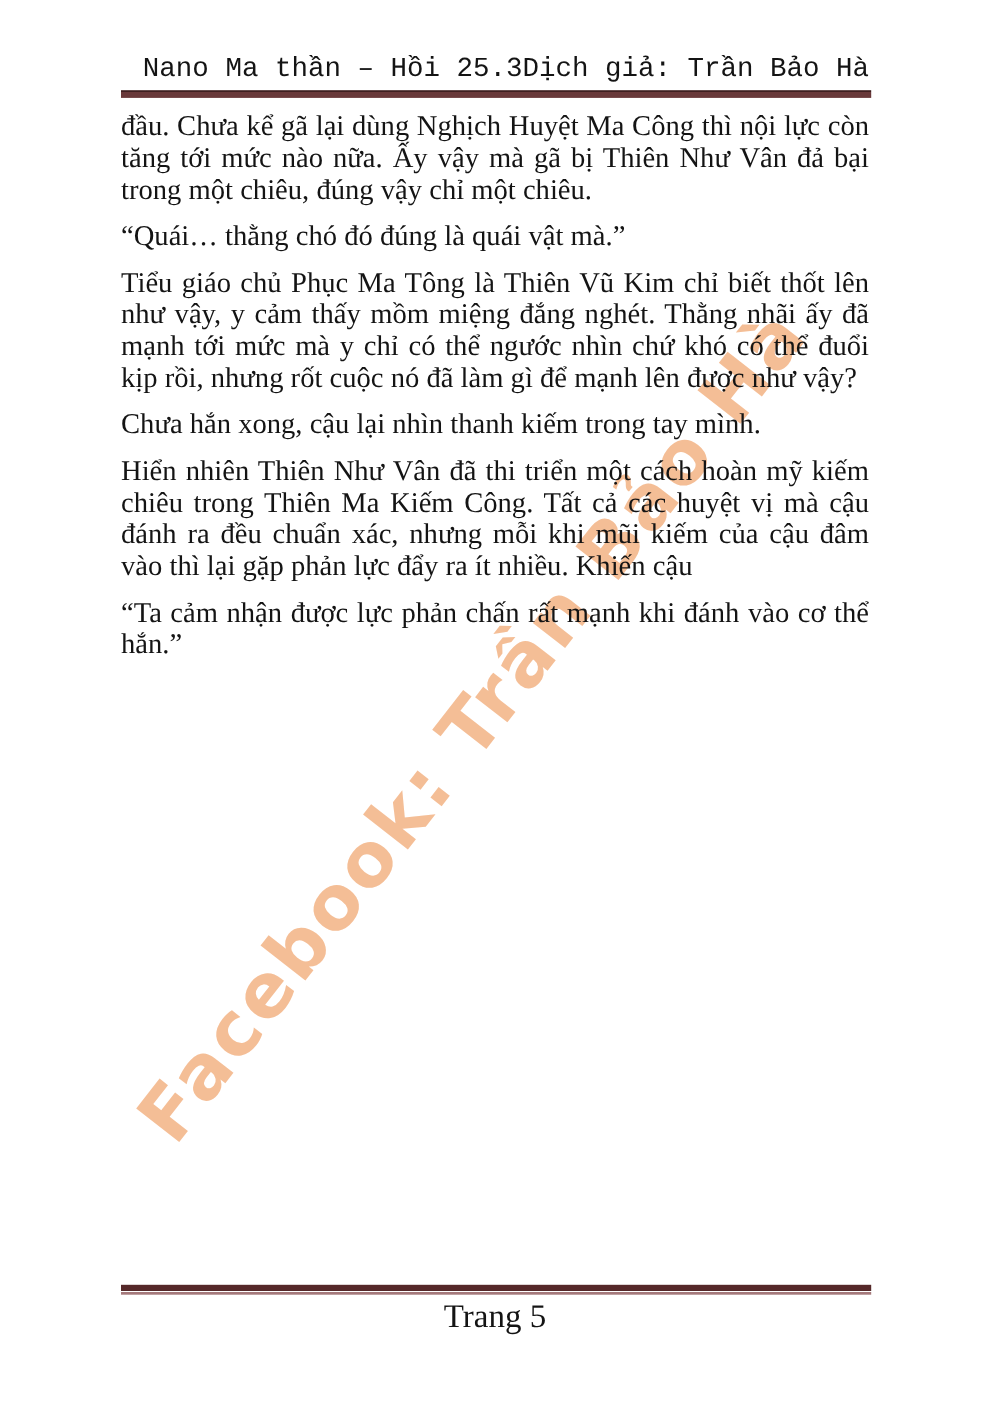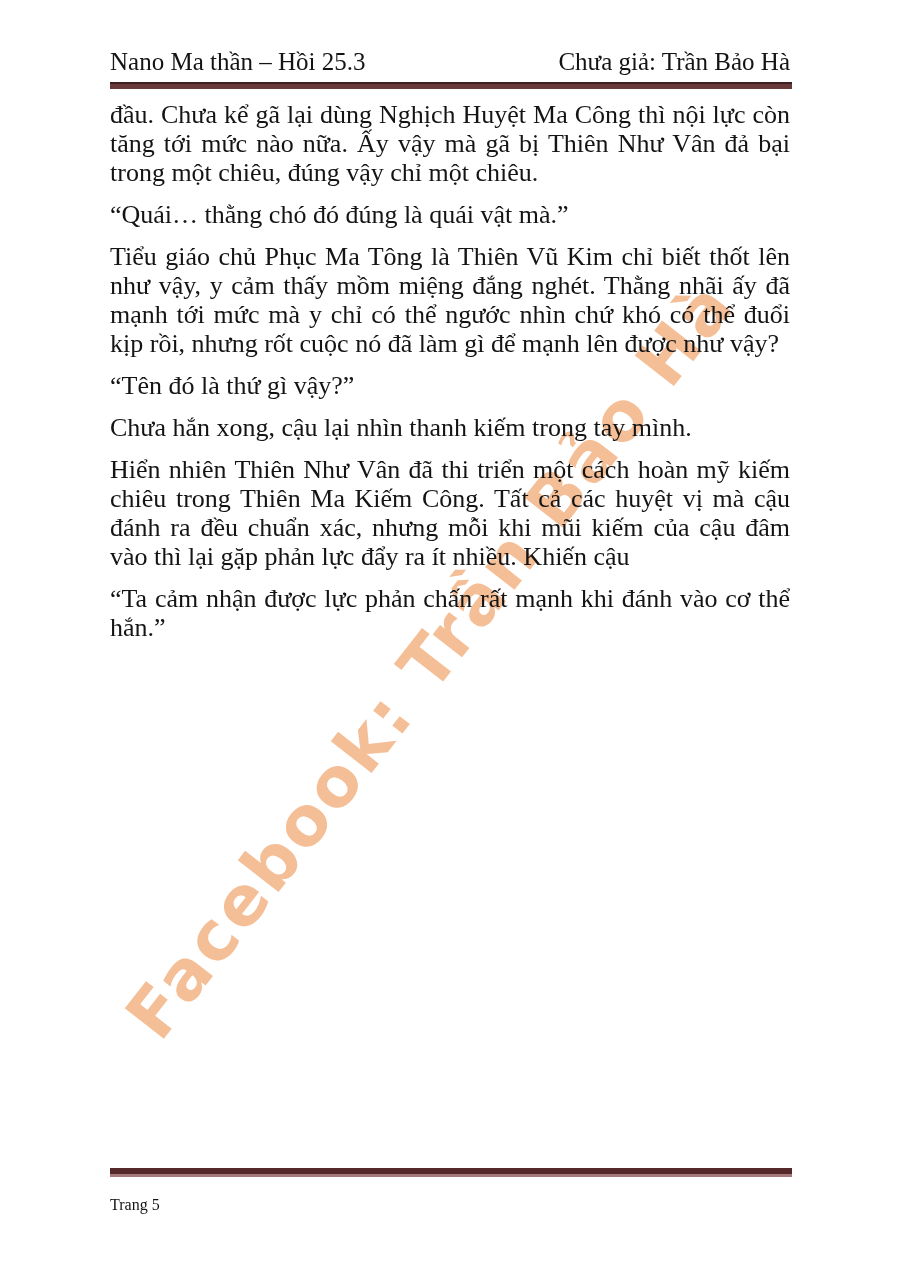--- a/index.html
+++ b/index.html
@@ -13,24 +13,25 @@
     overflow: hidden;
     font-family: "Liberation Serif", serif;
     color: #141414;
   }
   .header {
     position: absolute;
     top: 48px;
     left: 110px;
     right: 110px;
     display: flex;
-    justify-content: space-between;
+    justify-content: flex-end;
     align-items: baseline;
     font-size: 25px;
     z-index: 2;
+    font-family: Liberation Mono, monospace;
   }
   .header-rule {
     position: absolute;
     top: 82px;
     left: 110px;
     right: 108px;
     height: 7px;
     background: linear-gradient(to bottom, #3f1f20 0%, #3f1f20 28%, #69393a 28%, #69393a 100%);
     z-index: 2;
   }
@@ -70,44 +71,42 @@
     right: 108px;
     height: 9px;
     background: linear-gradient(to bottom, #552829 0%, #552829 62%, #ffffff 62%, #ffffff 70%, #a5797b 70%, #a5797b 100%);
     z-index: 2;
   }
   .footer {
     position: absolute;
     top: 1180px;
     left: 110px;
     right: 110px;
-    text-align: left;
-    font-size: 16px;
+    text-align: center;
+    font-size: 30px;
     z-index: 2;
-    margin-top: 16px;
   }
 </style>
 </head>
 <body>
 
 <div class="page">
 
   <div class="header">
     <span>Nano Ma thần – Hồi 25.3</span>
-    <span>Chưa giả: Trần Bảo Hà</span>
+    <span>Dịch giả: Trần Bảo Hà</span>
   </div>
   <div class="header-rule"></div>
 
   <div class="watermark" style="color: rgb(244, 185, 142);">Facebook: Trần Bảo Hà</div>
 
   <div class="body-text">
     <p>đầu. Chưa kể gã lại dùng Nghịch Huyệt Ma Công thì nội lực còn tăng tới mức nào nữa. Ấy vậy mà gã bị Thiên Như Vân đả bại trong một chiêu, đúng vậy chỉ một chiêu.</p>
     <p>“Quái… thằng chó đó đúng là quái vật mà.”</p>
     <p>Tiểu giáo chủ Phục Ma Tông là Thiên Vũ Kim chỉ biết thốt lên như vậy, y cảm thấy mồm miệng đắng nghét. Thằng nhãi ấy đã mạnh tới mức mà y chỉ có thể ngước nhìn chứ khó có thể đuổi kịp rồi, nhưng rốt cuộc nó đã làm gì để mạnh lên được như vậy?</p>
-    <p>“Tên đó là thứ gì vậy?”</p>
     <p>Chưa hắn xong, cậu lại nhìn thanh kiếm trong tay mình.</p>
     <p>Hiển nhiên Thiên Như Vân đã thi triển một cách hoàn mỹ kiếm chiêu trong Thiên Ma Kiếm Công. Tất cả các huyệt vị mà cậu đánh ra đều chuẩn xác, nhưng mỗi khi mũi kiếm của cậu đâm vào thì lại gặp phản lực đẩy ra ít nhiều. Khiến cậu</p>
     <p>“Ta cảm nhận được lực phản chấn rất mạnh khi đánh vào cơ thể hắn.”</p>
   </div>
 
   <div class="footer-rule"></div>
   <div class="footer">
     <span>Trang 5</span>
   </div>
 

